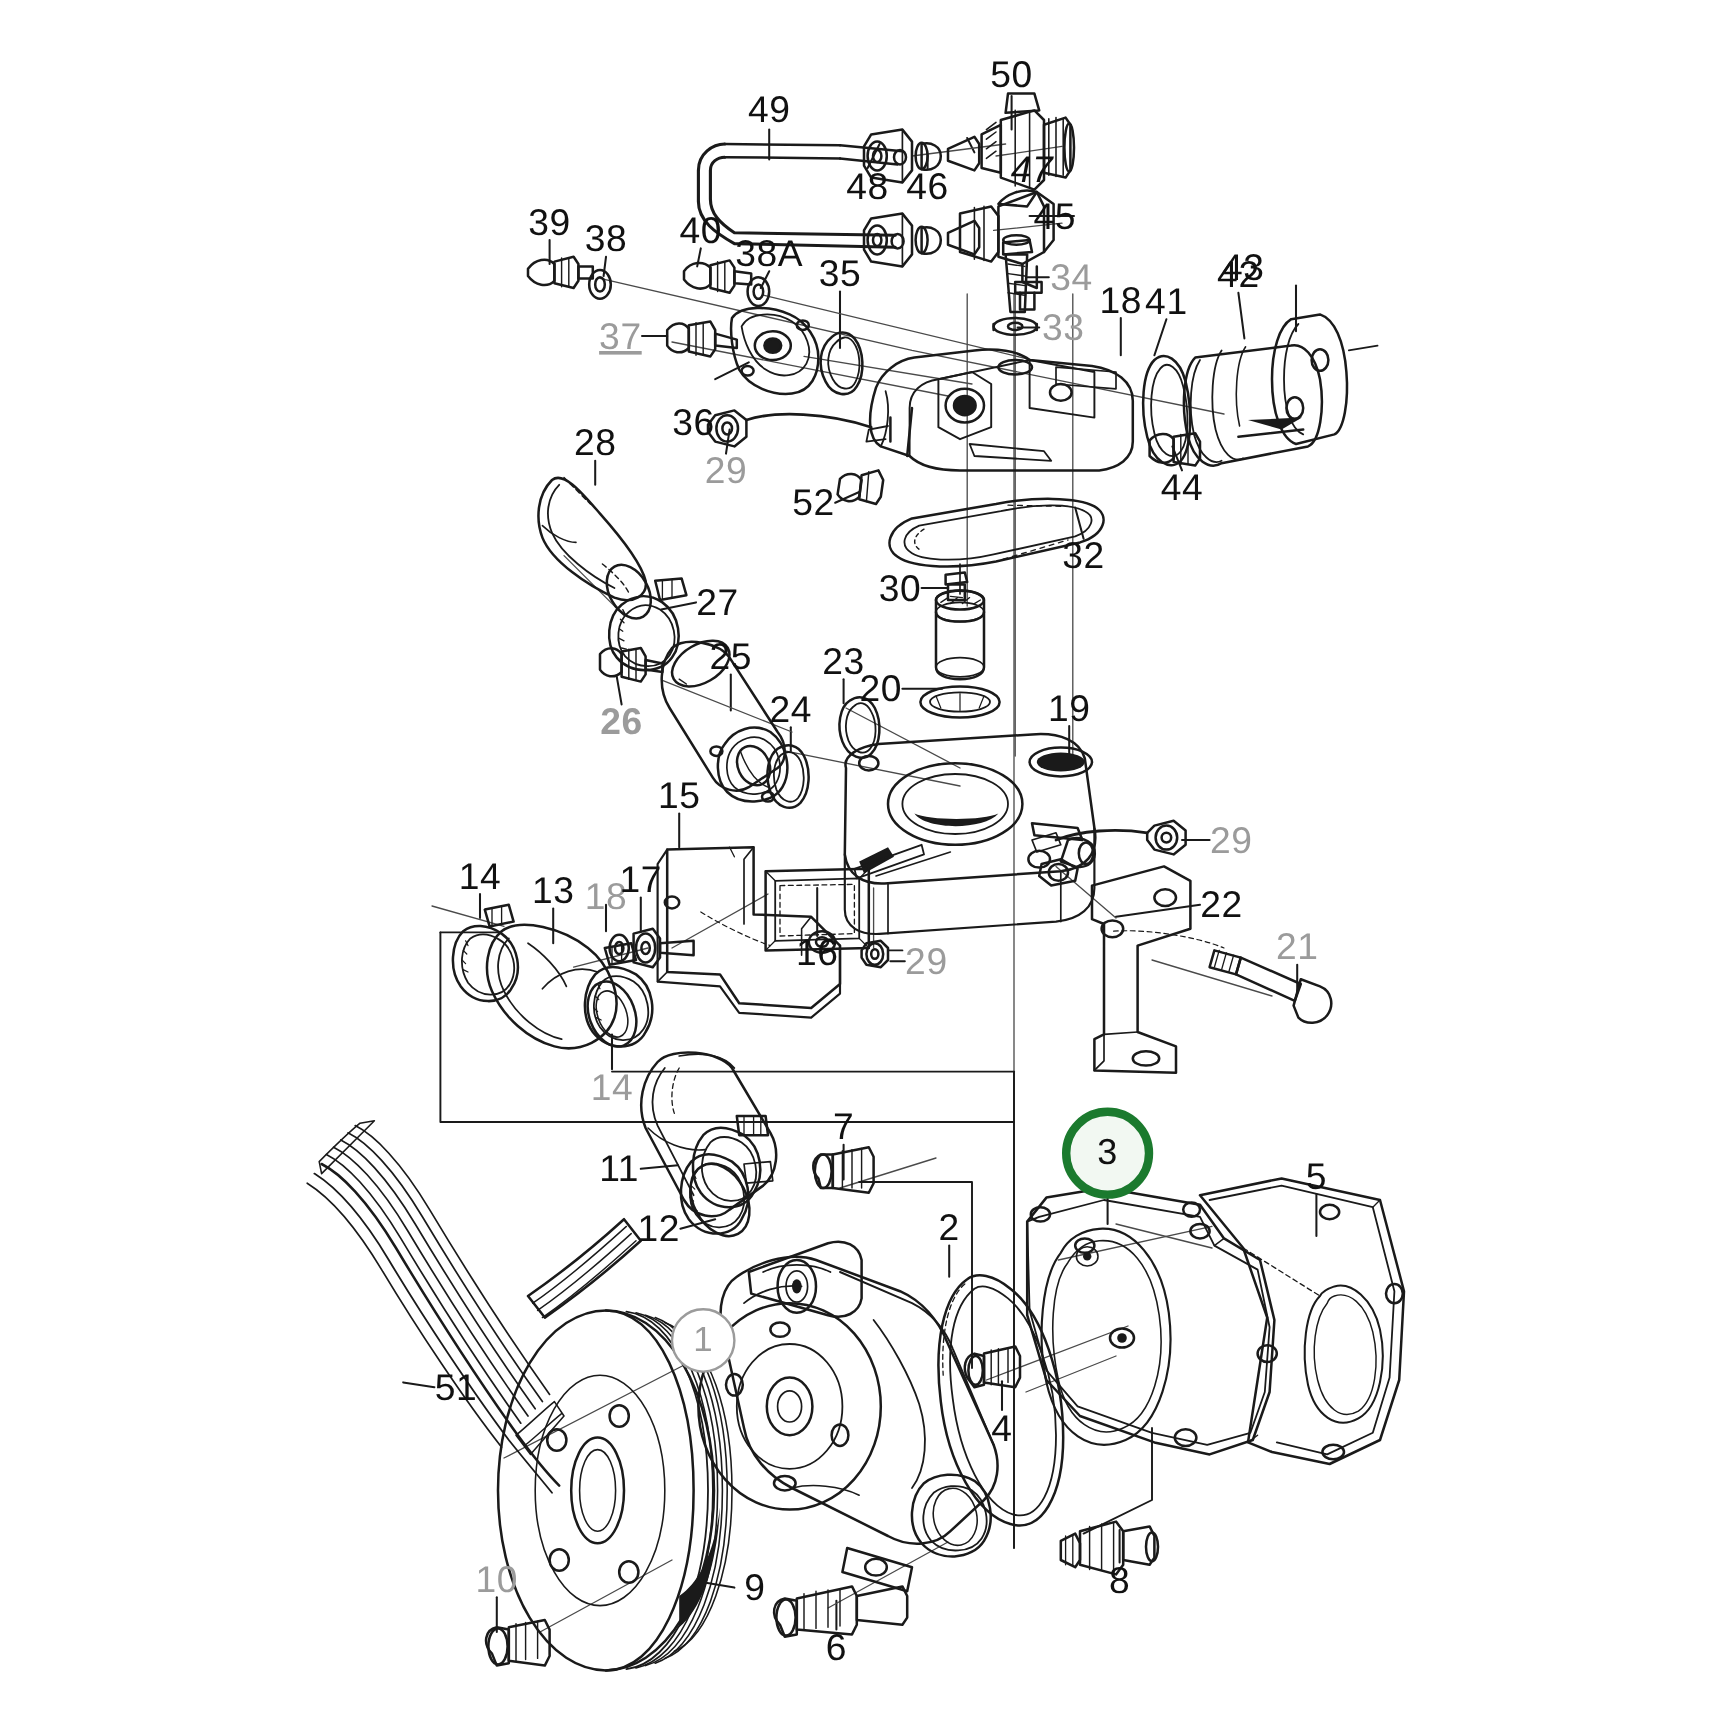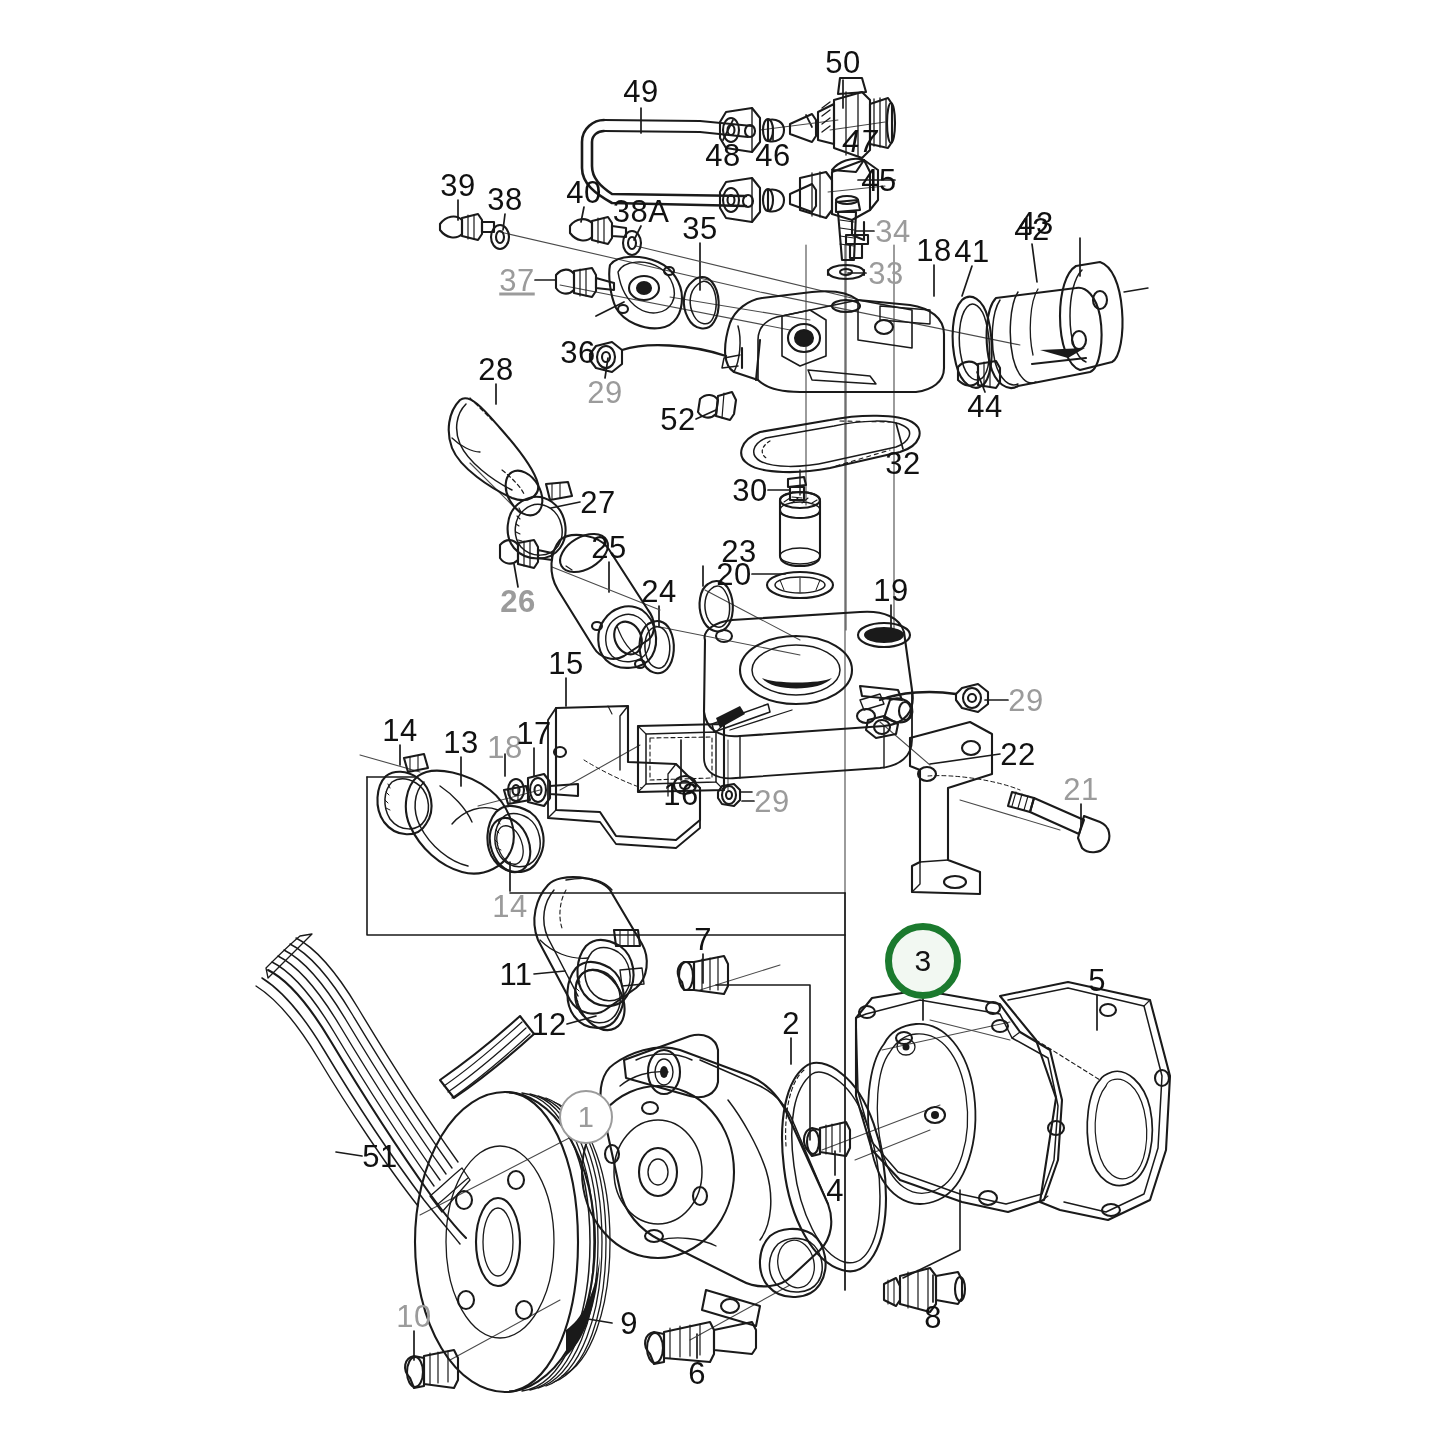--- a/index.html
+++ b/index.html
@@ -727,21 +727,21 @@
       <div class="lbl" style="left: 578px; top: 312px; margin-top: 40px;">36</div>
       <div class="lbl gray" style="left: 605px; top: 392px;">29</div>
       <div class="lbl" style="left: 985px; top: 406px;">44</div>
       <div class="lbl" style="left: 496px; top: 369px;">28</div>
       <div class="lbl" style="left: 678px; top: 419px;">52</div>
       <div class="lbl" style="left: 903px; top: 463px;">32</div>
       <div class="lbl" style="left: 598px; top: 502px;">27</div>
       <div class="lbl" style="left: 750px; top: 490px;">30</div>
       <div class="lbl gray" style="left: 518px; top: 601px; font-weight: bold;">26</div>
       <div class="lbl" style="left: 609px; top: 547px;">25</div>
-      <div class="lbl" style="left: 703px; top: 551px; margin-left: 36px;">23</div>
+      <div class="lbl" style="left: 703px; top: 551px;">23</div>
       <div class="lbl" style="left: 734px; top: 574px;">20</div>
       <div class="lbl" style="left: 659px; top: 591px;">24</div>
       <div class="lbl" style="left: 891px; top: 590px;">19</div>
       <div class="lbl" style="left: 566px; top: 663px;">15</div>
       <div class="lbl gray" style="left: 1026px; top: 700px;">29</div>
       <div class="lbl" style="left: 400px; top: 730px;">14</div>
       <div class="lbl" style="left: 461px; top: 742px;">13</div>
       <div class="lbl gray" style="left: 505px; top: 707px; margin-top: 40px;">18</div>
       <div class="lbl" style="left: 534px; top: 733px;">17</div>
       <div class="lbl" style="left: 681px; top: 794px;">16</div>

